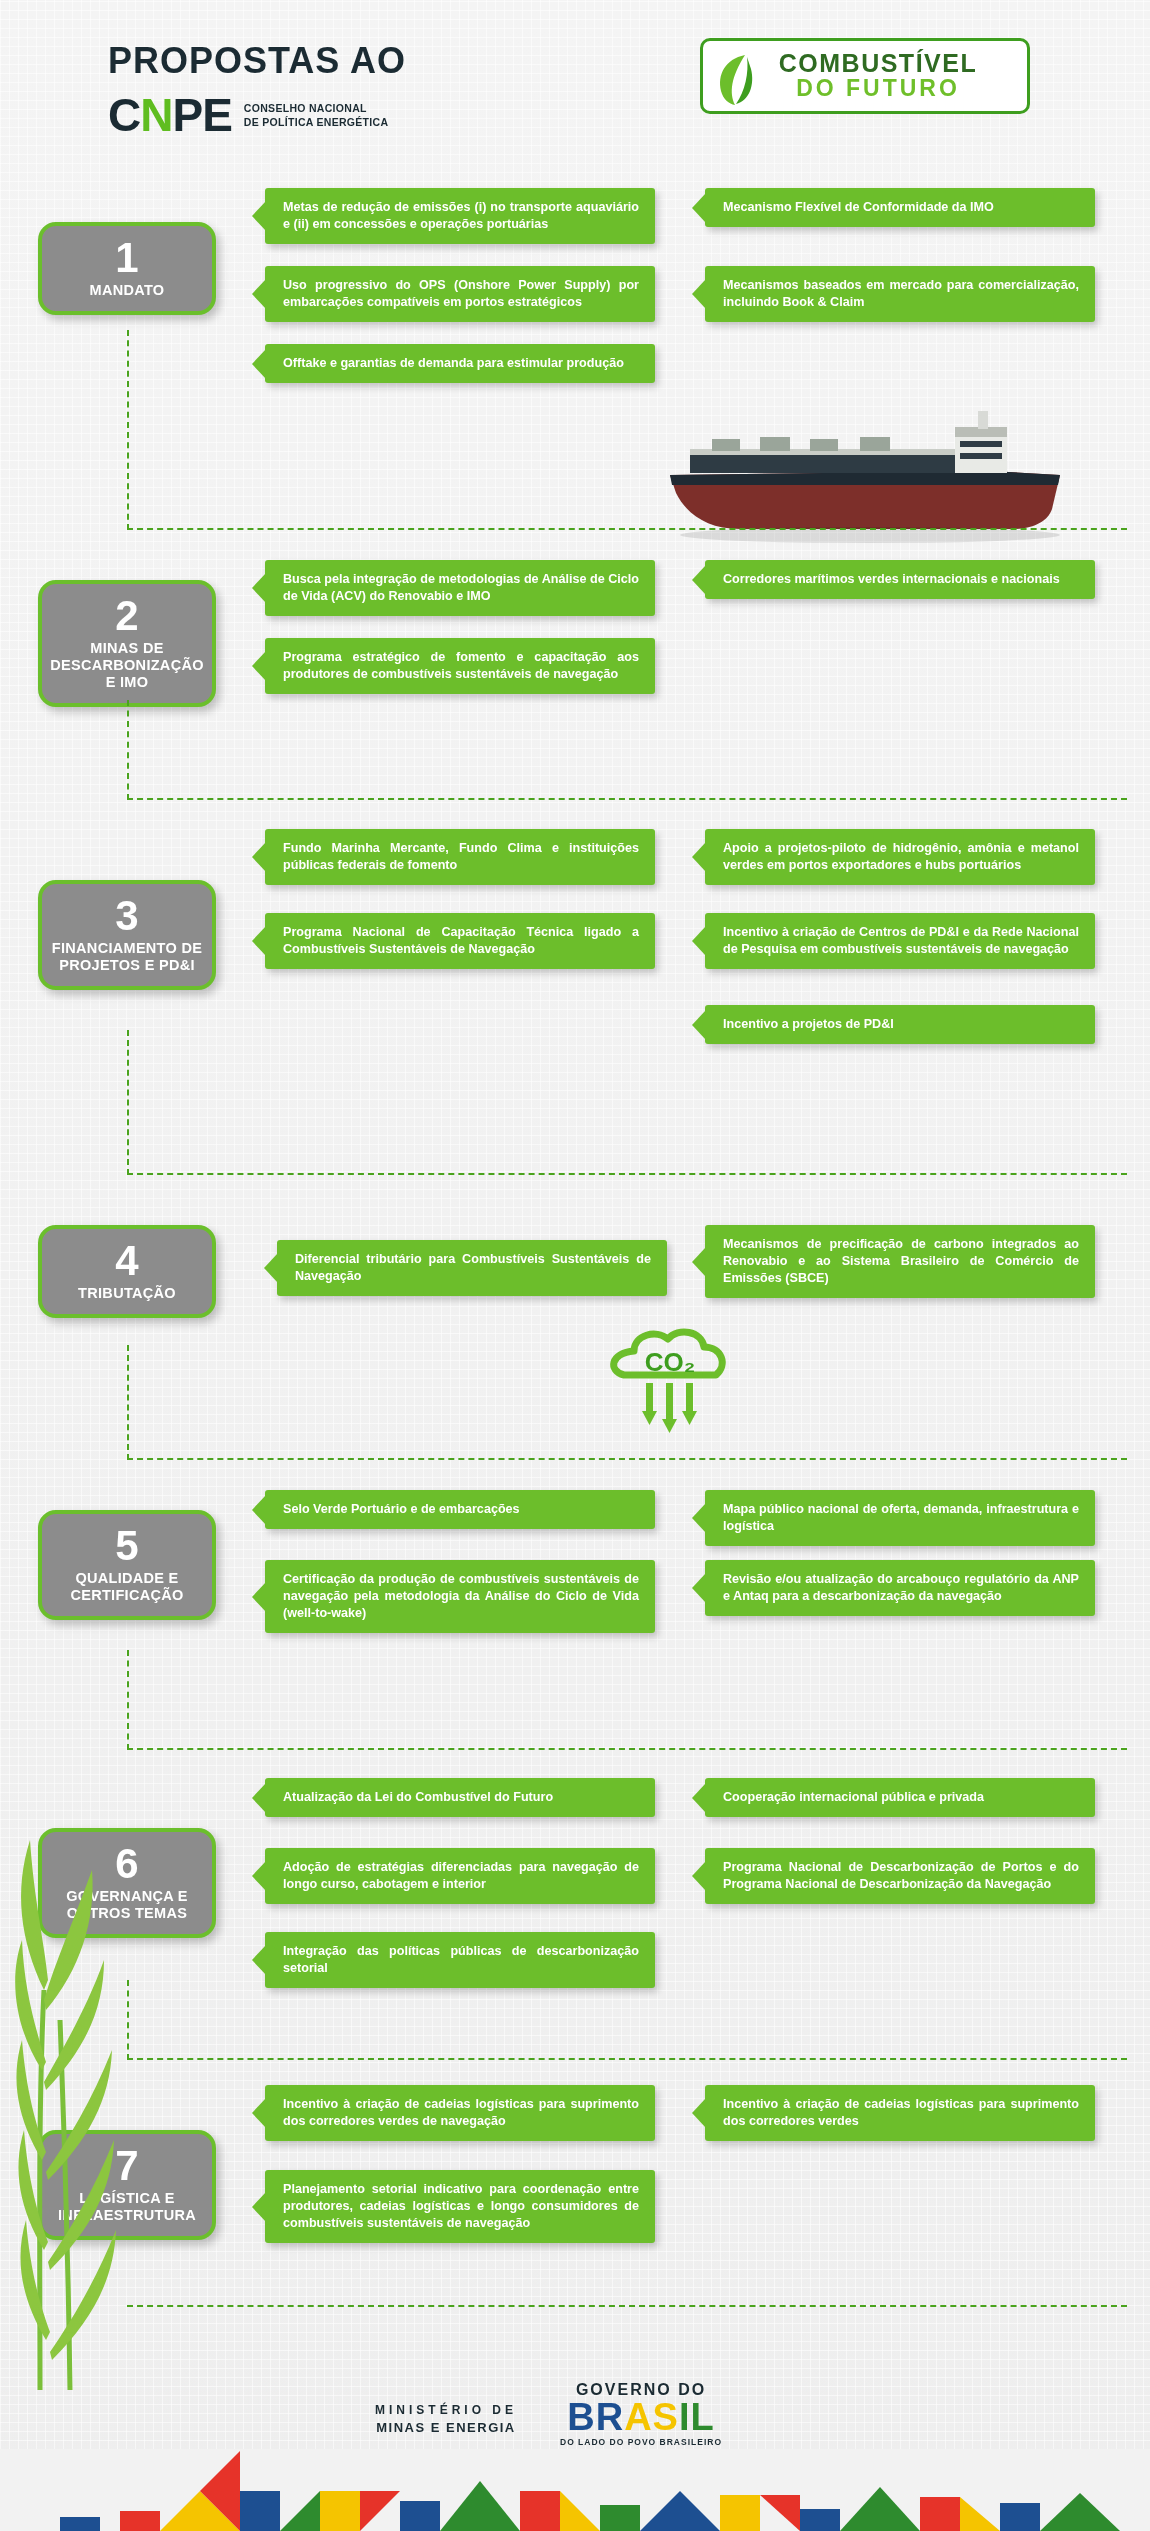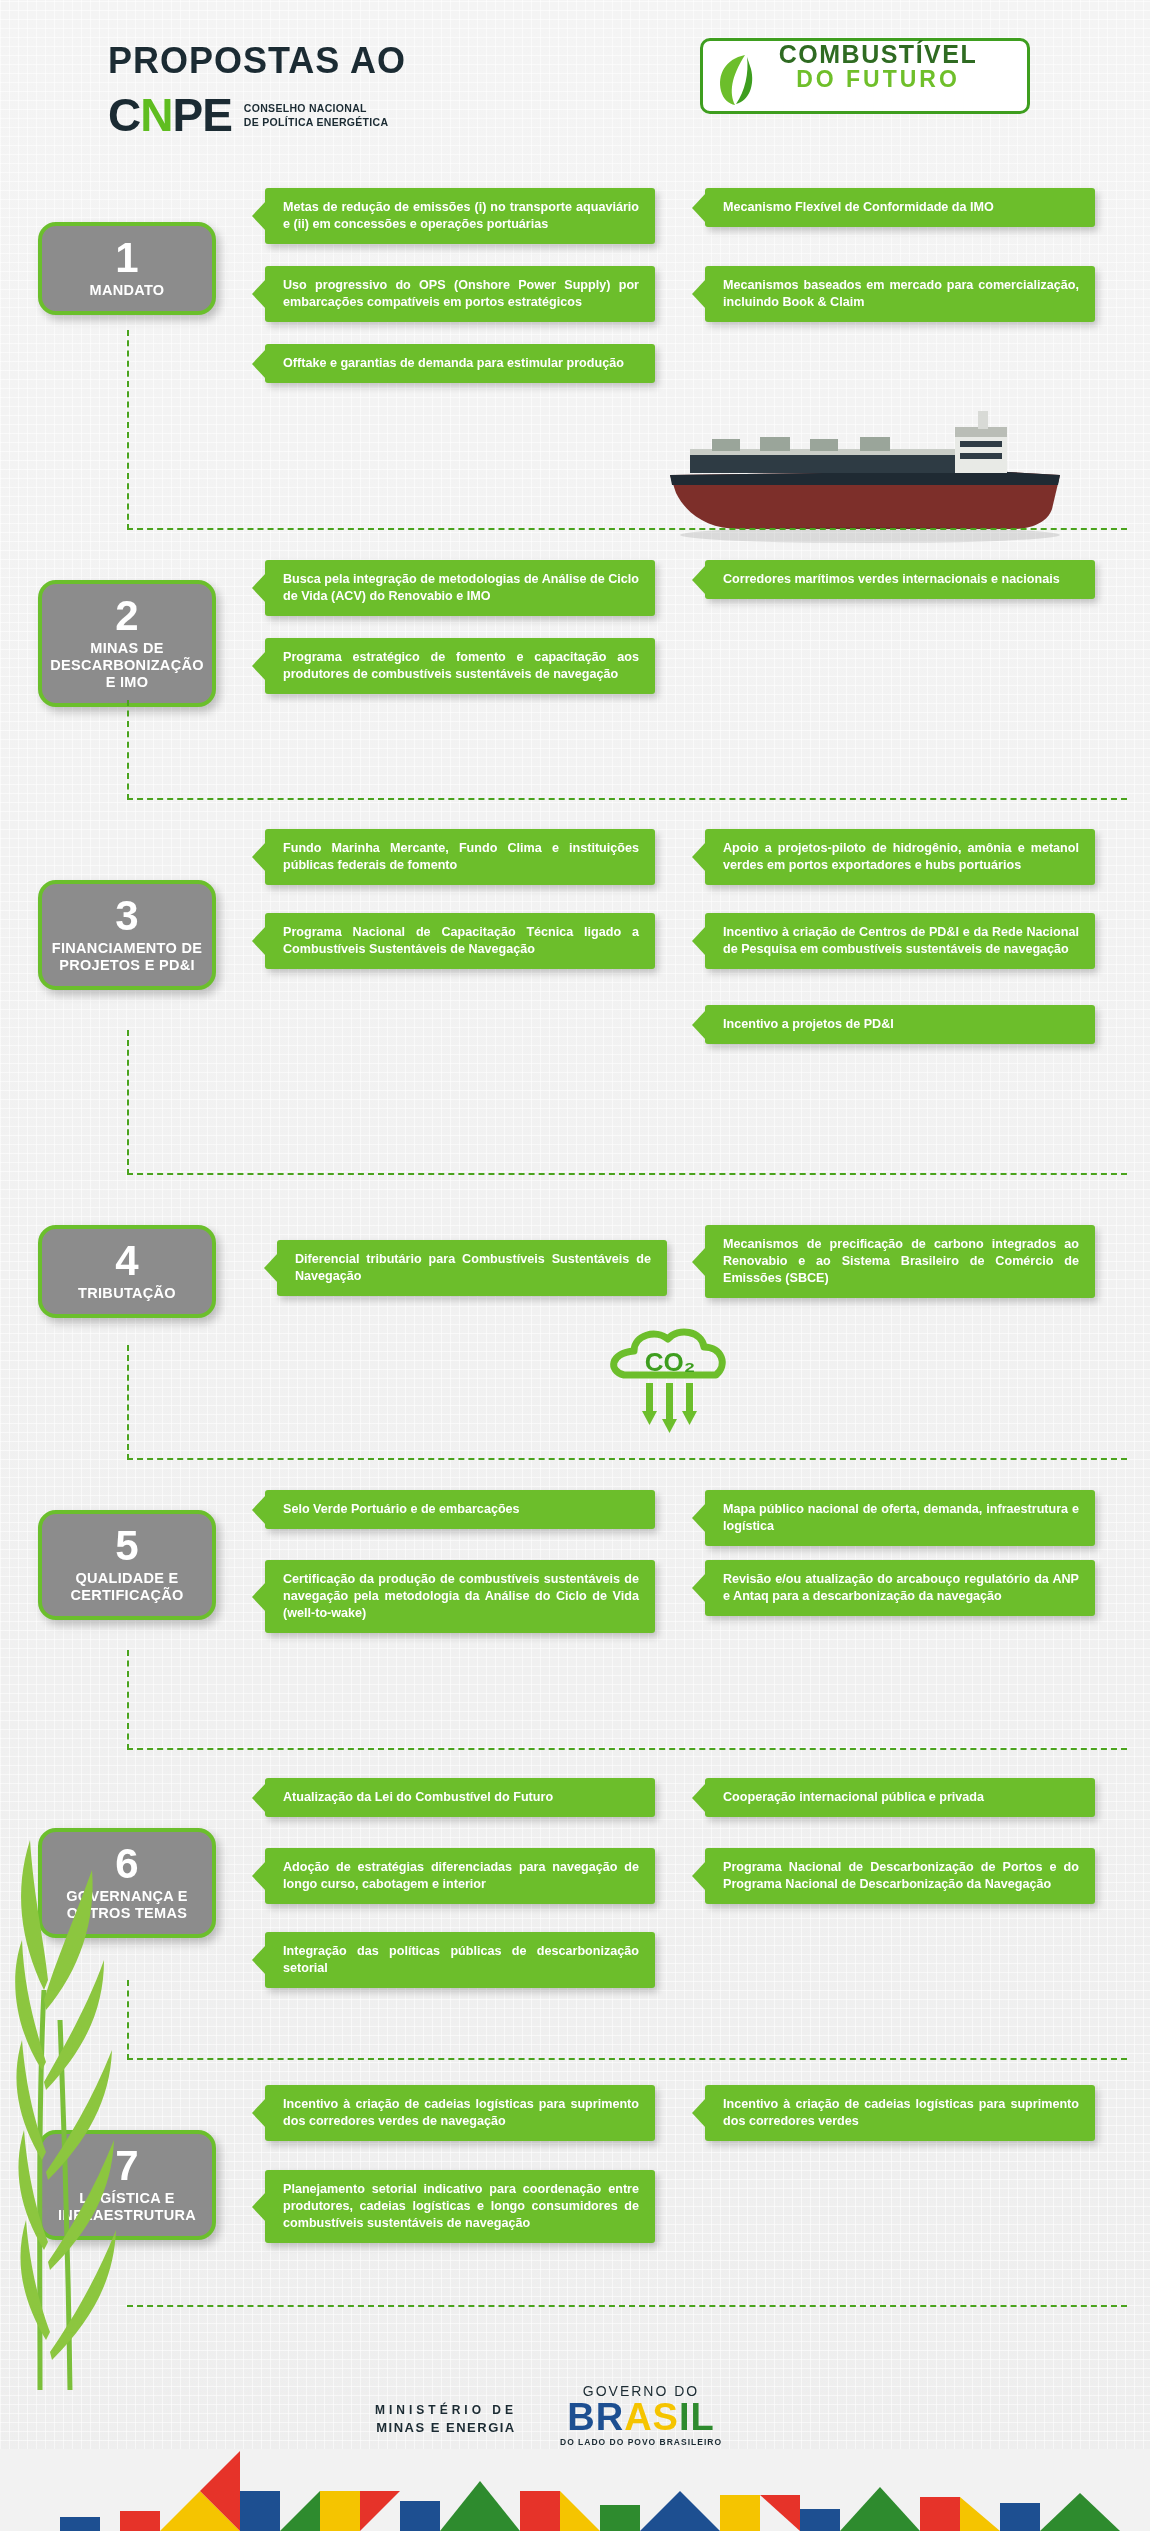--- a/index.html
+++ b/index.html
@@ -28,21 +28,21 @@
   .cnpe-logo { position: absolute; left: 108px; top: 92px; display: flex; align-items: center; gap: 12px;}
   .cnpe-word { font-size: 46px; font-weight: bold; color: #1b2b33; letter-spacing: -1px; line-height: 1; }
   .cnpe-word .g { color: #5fbd20; }
   .cnpe-sub { font-size: 10.5px; font-weight: bold; color: #1b2b33; line-height: 1.35; letter-spacing: .3px; }
 
   .cf-badge {
     position: absolute; right: 120px; top: 38px;
     width: 330px; height: 76px;
     border: 3px solid #3e9e1f; border-radius: 10px;
     background: #ffffff;
-    display: flex; align-items: flex-start; justify-content: center;
+    display: flex; align-items: center; justify-content: center;
   }
   .cf-badge .leaf {
     position: absolute; left: 12px; top: 10px; width: 40px; height: 56px;
   }
   .cf-text { text-align: center; margin-left: 26px; }
   .cf-l1 { font-size: 25px; font-weight: bold; color: #2f6b22; letter-spacing: 1.5px; line-height: 1.05; }
   .cf-l2 { font-size: 23px; font-weight: bold; color: #6fbf2a; letter-spacing: 3px; line-height: 1.1; }
 
   
   .section { position: absolute; left: 0; width: 1150px; }
@@ -101,21 +101,21 @@
 
   
   .plant { position: absolute; left: 0px; top: 1690px; width: 140px; height: 700px; }
 
   
   .footer { position: absolute; left: 0; bottom: 0; width: 1150px; height: 150px; }
   .me-logo { position: absolute; left: 375px; bottom: 96px; text-align: center; }
   .me-l1 { font-size: 12px; letter-spacing: 4px; color: #1b2b33; font-weight: bold; }
   .me-l2 { font-size: 13px; letter-spacing: 1.5px; color: #1b2b33; font-weight: bold; margin-top: 3px;}
   .gov { position: absolute; left: 560px; bottom: 84px; text-align: center; }
-  .gov-top { font-size: 14px; font-weight: normal; letter-spacing: 2px; color: #1b2b33; margin-top: 24px; }
+  .gov-top { font-size: 16px; font-weight: bold; letter-spacing: 2px; color: #1b2b33; margin-top: 24px; }
   .gov-brasil { font-size: 38px; font-weight: bold; letter-spacing: 1px; line-height: .95; }
   .gov-brasil span:nth-child(1){color:#1d4f91;} .gov-brasil span:nth-child(2){color:#1d4f91;}
   .gov-brasil span:nth-child(3){color:#f5c400;} .gov-brasil span:nth-child(4){color:#f5c400;}
   .gov-brasil span:nth-child(5){color:#2e8b2e;} .gov-brasil span:nth-child(6){color:#2e8b2e;}
   .gov-sub { font-size: 8.5px; font-weight: bold; letter-spacing: 1px; color: #1b2b33; margin-top: 2px;}
   .flagstrip { position: absolute; left: 0; bottom: 0; width: 1150px; height: 82px; overflow: hidden; }
 </style>
 </head>
 <body>
 

